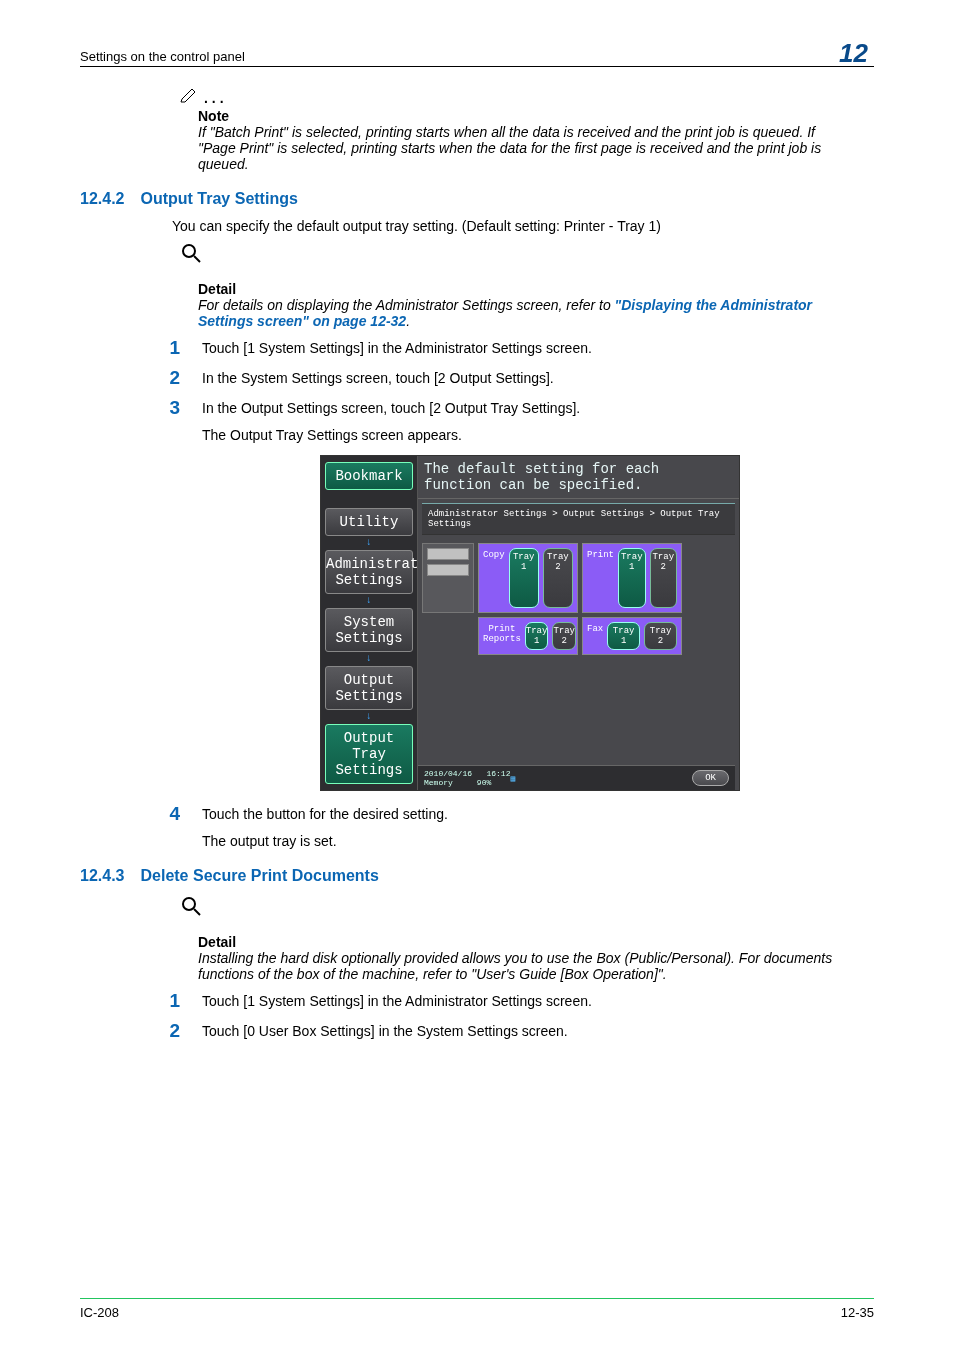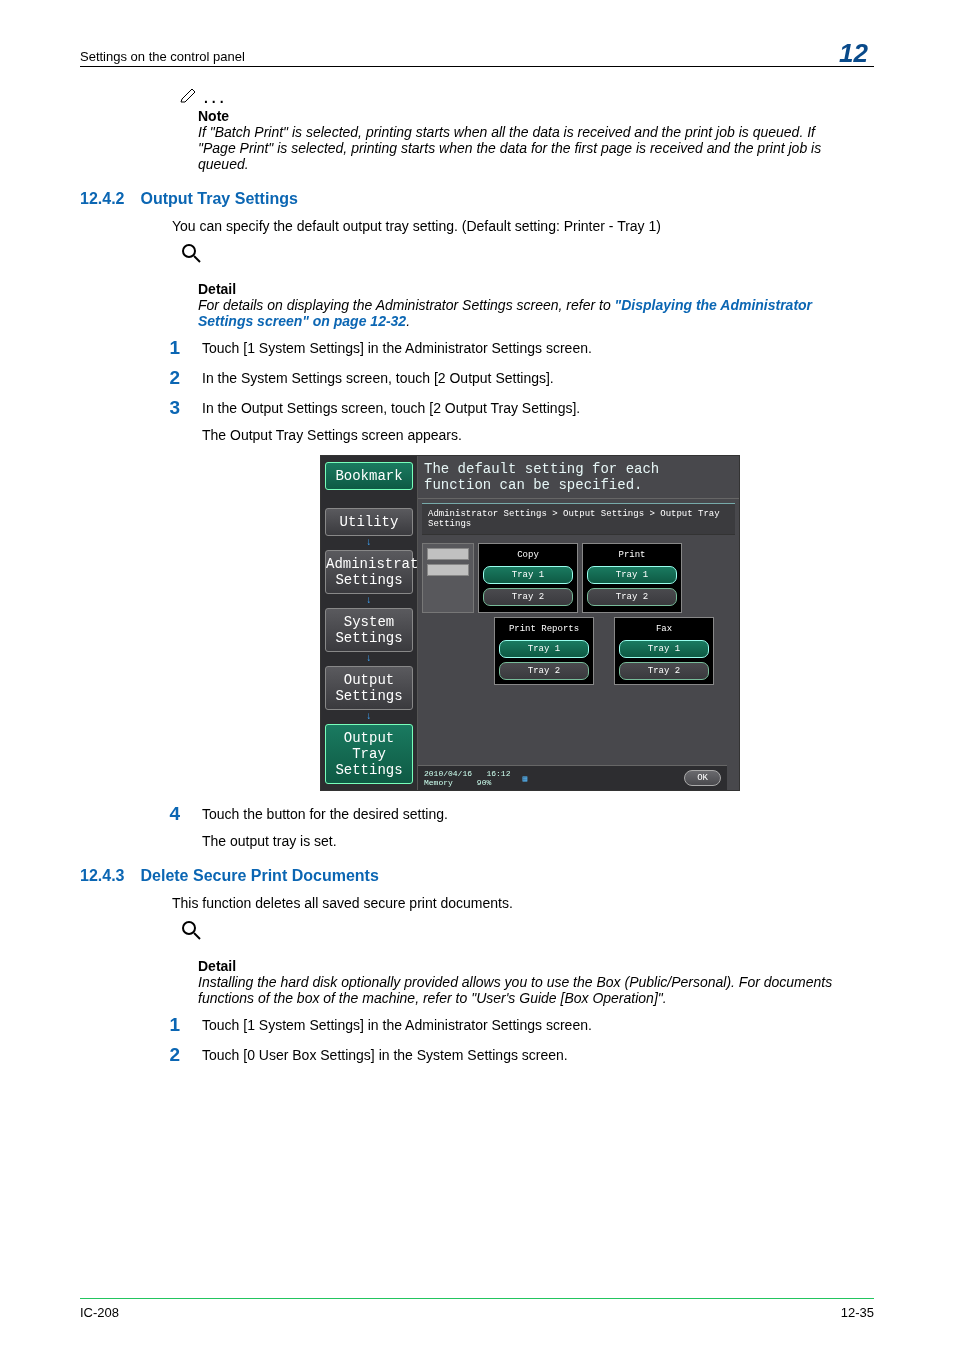--- a/index.html
+++ b/index.html
@@ -188,25 +188,24 @@
     gap: 4px;
     box-sizing: border-box;
   }
   .slot {
     height: 10px;
     background: #c0c0c0;
     border: 1px solid #888;
   }
   .col {
     width: 100px;
-    background: #000000;
+    background: #8b5cf6;
     border: 1px solid #888;
     padding: 4px;
     display: flex;
-    flex-direction: column;
     gap: 4px;
     box-sizing: border-box;
   }
   .col-second {
     margin-top: 0;
   }
   .col-header {
     color: #fff;
     text-align: center;
     font-size: 9px;
@@ -246,40 +245,39 @@
   .arrow {
     color: #3fa8ff;
     text-align: center;
     font-size: 10px;
     line-height: 6px;
   }
   .panel-footer {
     position: absolute;
     bottom: 0;
     left: 0;
-    right: 12px;
+    right: 4px;
     background: #2d2d30;
     border-top: 1px solid #666;
     color: #cfe;
     font-size: 8px;
     padding: 3px 6px;
     display: flex;
     align-items: center;
-    gap: 12px;
   }
   .ok-btn {
     margin-left: auto;
     background: linear-gradient(#6a6a6e, #4a4a4e);
     border: 1px solid #aaa;
     border-radius: 8px;
     padding: 2px 12px;
     color: #fff;
     font-size: 9px;
   }
-  .row2 { display: flex; gap: 20px; padding: 0 16px 4px 4px; }
+  .row2 { display: flex; gap: 4px; padding: 0 16px 4px 4px; }
   .row2 .spacer { width: 52px; }
 
   .page-footer {
     position: absolute;
     bottom: 30px;
     left: 80px;
     right: 80px;
     border-top: 1px solid #22c55e;
     display: flex;
     justify-content: space-between;
@@ -405,21 +403,20 @@
   <div class="step-row">
       <span class="step-num">4</span>
       <span class="step-text">Touch the button for the desired setting.</span>
     </div>
   <div class="step-sub">The output tray is set.</div>
 
   <div class="sec-heading">
     <span class="sec-number">12.4.3</span>
     <span class="sec-title">Delete Secure Print Documents</span>
   </div>
-  <div class="body-text">This function deletes all saved secure print documents.</div>
 
   <div class="detail-block">
     <span>
       <svg width="22" height="22" viewBox="0 0 22 22">
           <circle cx="9" cy="9" r="6" fill="none" stroke="#000" stroke-width="2"></circle>
           <line x1="14" y1="14" x2="20" y2="20" stroke="#000" stroke-width="2"></line>
         </svg>
     </span>
     <div class="detail-label">Detail</div>
     <div class="detail-text">Installing the hard disk optionally provided allows you to use the Box (Public/Personal). For documents functions of the box of the machine, refer to "User's Guide [Box Operation]".</div>

